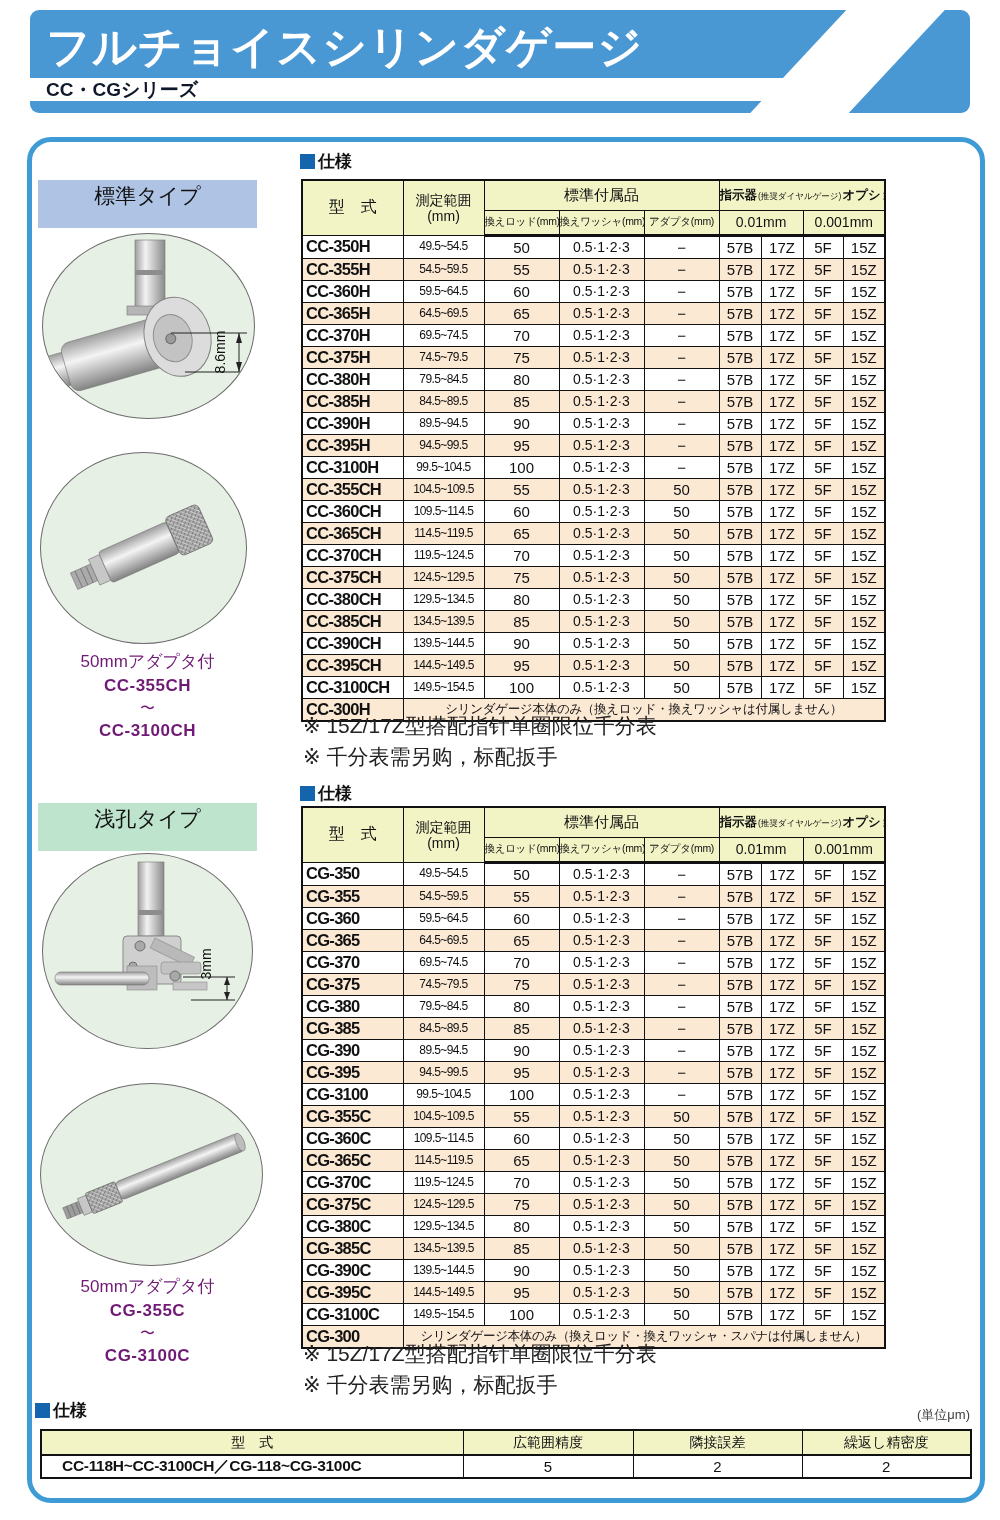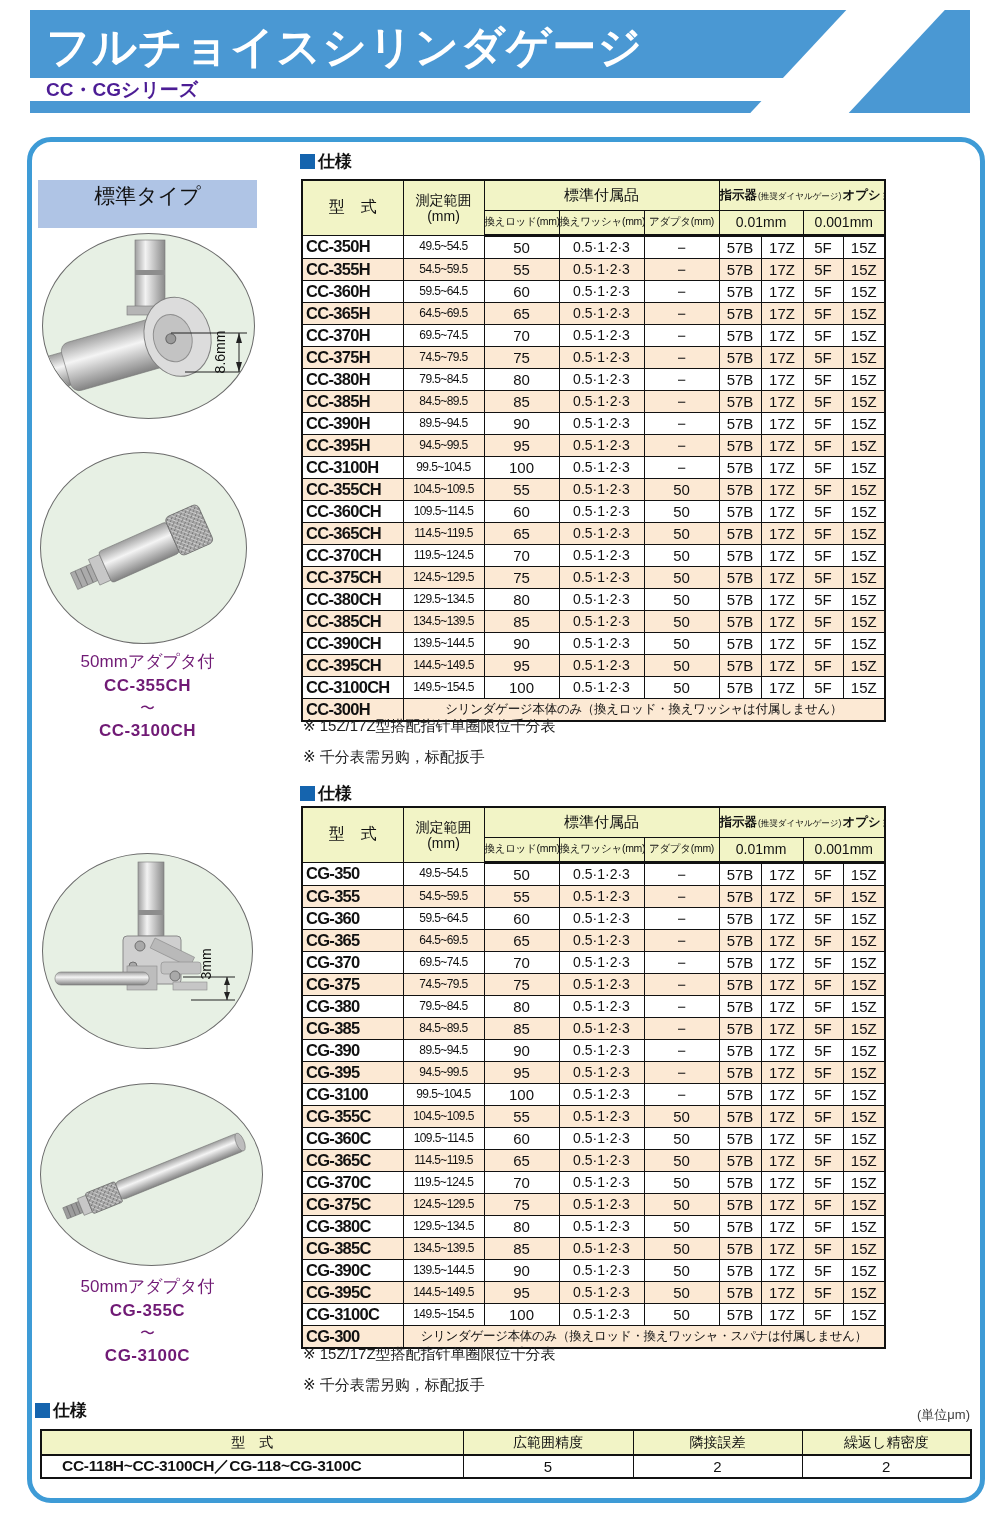--- a/index.html
+++ b/index.html
@@ -1,24 +1,24 @@
 <!DOCTYPE html>
 <html><head>
 <meta charset="utf-8">
 <style>
   * { margin:0; padding:0; box-sizing:border-box; }
   body { font-family:"Liberation Sans","DejaVu Sans",sans-serif; background:#ffffff; }
   #page { position:relative; width:1000px; height:1520px; background:#fff; overflow:hidden; }
 
   
-  .banner { position:absolute; left:30px; top:10px; width:940px; height:103px; background:#4A98D3; overflow:hidden; }
+  .banner { position:absolute; left:30px; top:10px; width:940px; height:103px; background:#4A98D3; overflow:hidden;border-radius:9px; }
   .banner .stripe { position:absolute; left:782px; top:-99px; width:72px; height:300px; background:#fff; transform:rotate(43deg); }
   .banner .band { position:absolute; left:0; top:68px; width:800px; height:23px; background:#fff; }
   .banner .title { position:absolute; left:16px; top:8px; font-size:44px; font-weight:bold; color:#fff; letter-spacing:1px; }
-  .banner .subtitle { position:absolute; left:16px; top:68px; height:39px; line-height:23px; font-size:19px; font-weight:bold; color:#4c1d95; }
+  .banner .subtitle { position:absolute; left:16px; top:68px; height:39px; line-height:23px; font-size:19px; font-weight:bold; color:#0f172a; }
 
   
   .main-box { position:absolute; left:27px; top:137px; width:958px; height:1366px; border:5px solid #3E9BD6; border-radius:24px; background:#fff; }
 
   
   .type-label { position:absolute; width:219px; height:48px; line-height:32px; text-align:center; font-size:21px; color:#111; }
   .lbl-standard { left:38px; top:180px; background:#AFC4E5; }
   .lbl-shallow  { left:38px; top:803px; background:#BFE4CE; }
   .photo-circle { position:absolute; border-radius:50%; background:#E7F0E4; border:1px solid #6b6b6b; overflow:hidden; }
   .pc1 { left:42px; top:233px; width:213px; height:186px; }
@@ -60,21 +60,21 @@
   .spec-table td.model { font-weight:bold; font-size:16.5px; text-align:left; padding-left:3px; letter-spacing:-0.7px; }
   .spec-table td.range { font-size:12px; letter-spacing:-0.6px; }
   .spec-table td.washer { font-size:14px; }
   .merged-row { background:#FCE9D4; }
   .merged-note { font-size:12.5px !important; letter-spacing:-0.3px; }
 
   
   .notes { position:absolute; color:#222; }
   .n1 { left:303px; top:716px; }
   .n2 { left:303px; top:1344px; }
-  .notes div { font-size:15px; line-height:20px; }
+  .notes div { font-size:21px; line-height:20px; }
   .notes div + div { margin-top:11px; }
 
   
   .unit-note { position:absolute; left:770px; top:1406px; width:200px; text-align:right; font-size:13px; color:#404040; }
   .t3 { left:40px; top:1429px; }
   .acc-table { width:930px; border:2px solid #111; }
   .acc-table th, .acc-table td { border:1px solid #111; color:#111; padding:0; }
   .acc-table thead th { background:#F2F4C6; height:25px; font-size:14px; font-weight:normal; text-align:center; border-bottom:2px solid #111; }
   .acc-table tbody tr { height:22px; }
   .acc-table tbody tr:nth-child(even) { background:#FCE9D4; }
@@ -151,20 +151,21 @@
     </svg>
   </div>
 
   <div class="caption cap1">
     <div class="c-line">50mmアダプタ付</div>
     <div class="c-model">CC-355CH</div>
     <div class="c-tilde">〜</div>
     <div class="c-model">CC-3100CH</div>
   </div>
 
+  <div class="type-label lbl-shallow">浅孔タイプ</div>
 
   <div class="photo-circle pc3">
     <svg width="211" height="196" viewBox="0 0 211 196">
       <rect x="95" y="8" width="26" height="74" fill="url(#mv)" stroke="#777" stroke-width="0.6"></rect>
       <rect x="95" y="56" width="26" height="5" fill="#8d8d8d"></rect>
       <rect x="80" y="82" width="58" height="48" rx="4" fill="#cfcfcf" stroke="#8a8a8a"></rect>
       <rect x="112" y="84" width="44" height="11" transform="rotate(26 112 84)" fill="#b9b9b9" stroke="#8a8a8a" stroke-width="0.6"></rect>
       <rect x="118" y="108" width="40" height="12" rx="3" fill="#c2c2c2" stroke="#8a8a8a" stroke-width="0.6"></rect>
       <circle cx="97" cy="92" r="5" fill="#a9a9a9" stroke="#707070"></circle>
       <circle cx="90" cy="112" r="4" fill="#a9a9a9" stroke="#707070"></circle>

